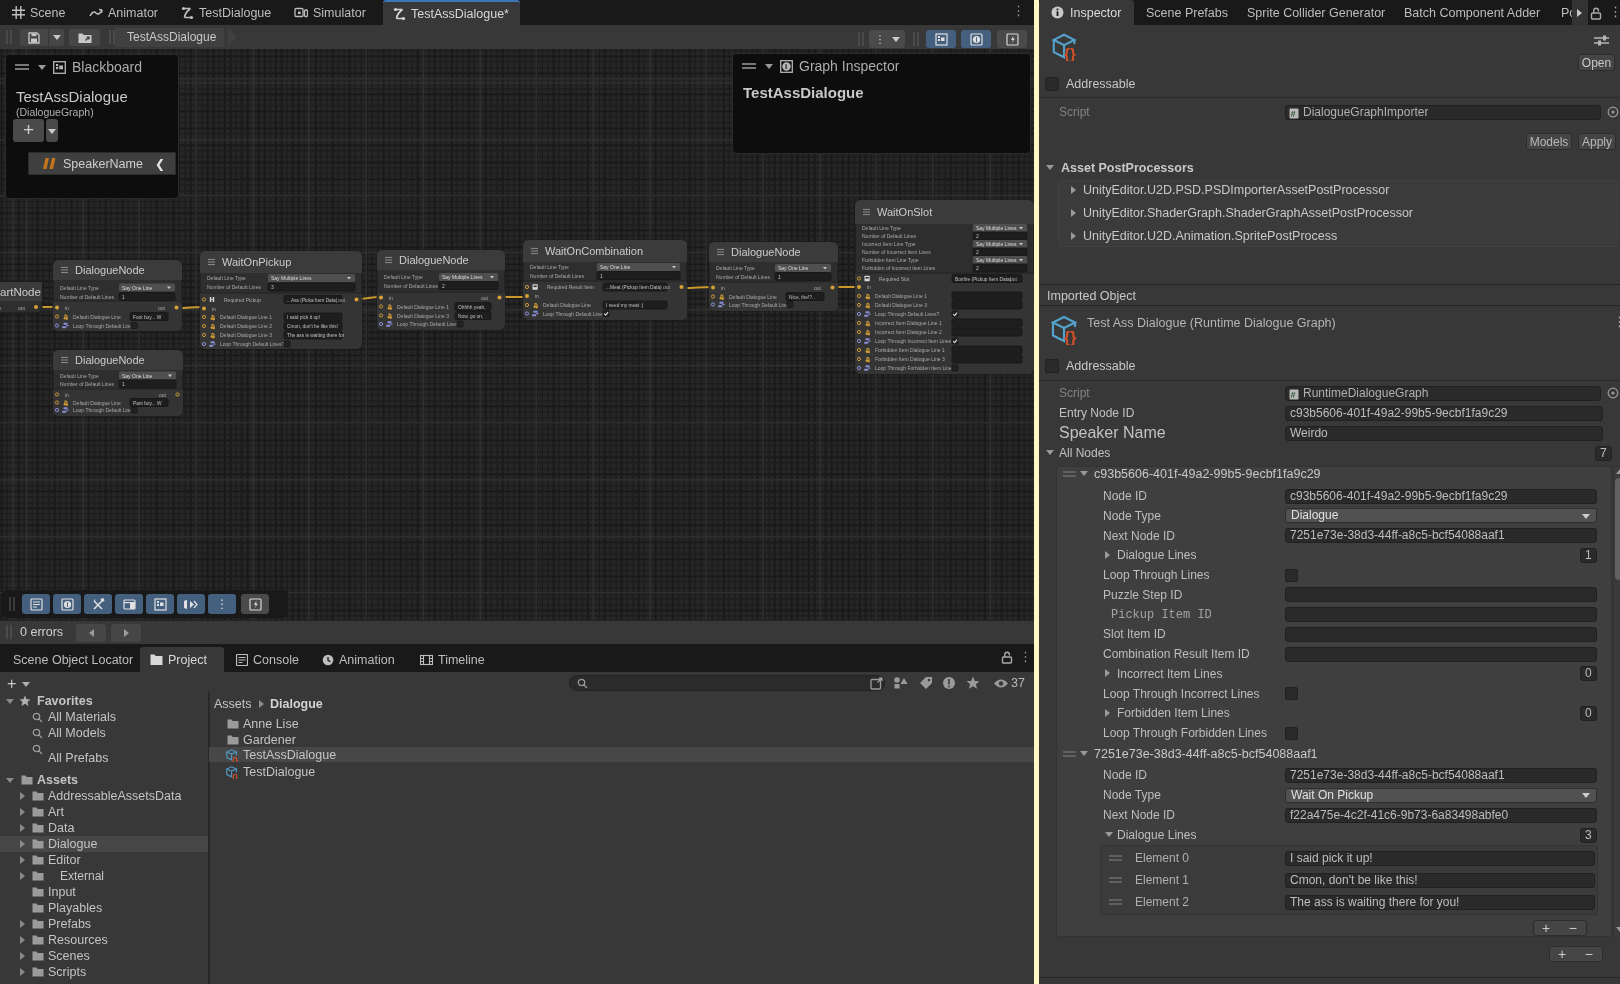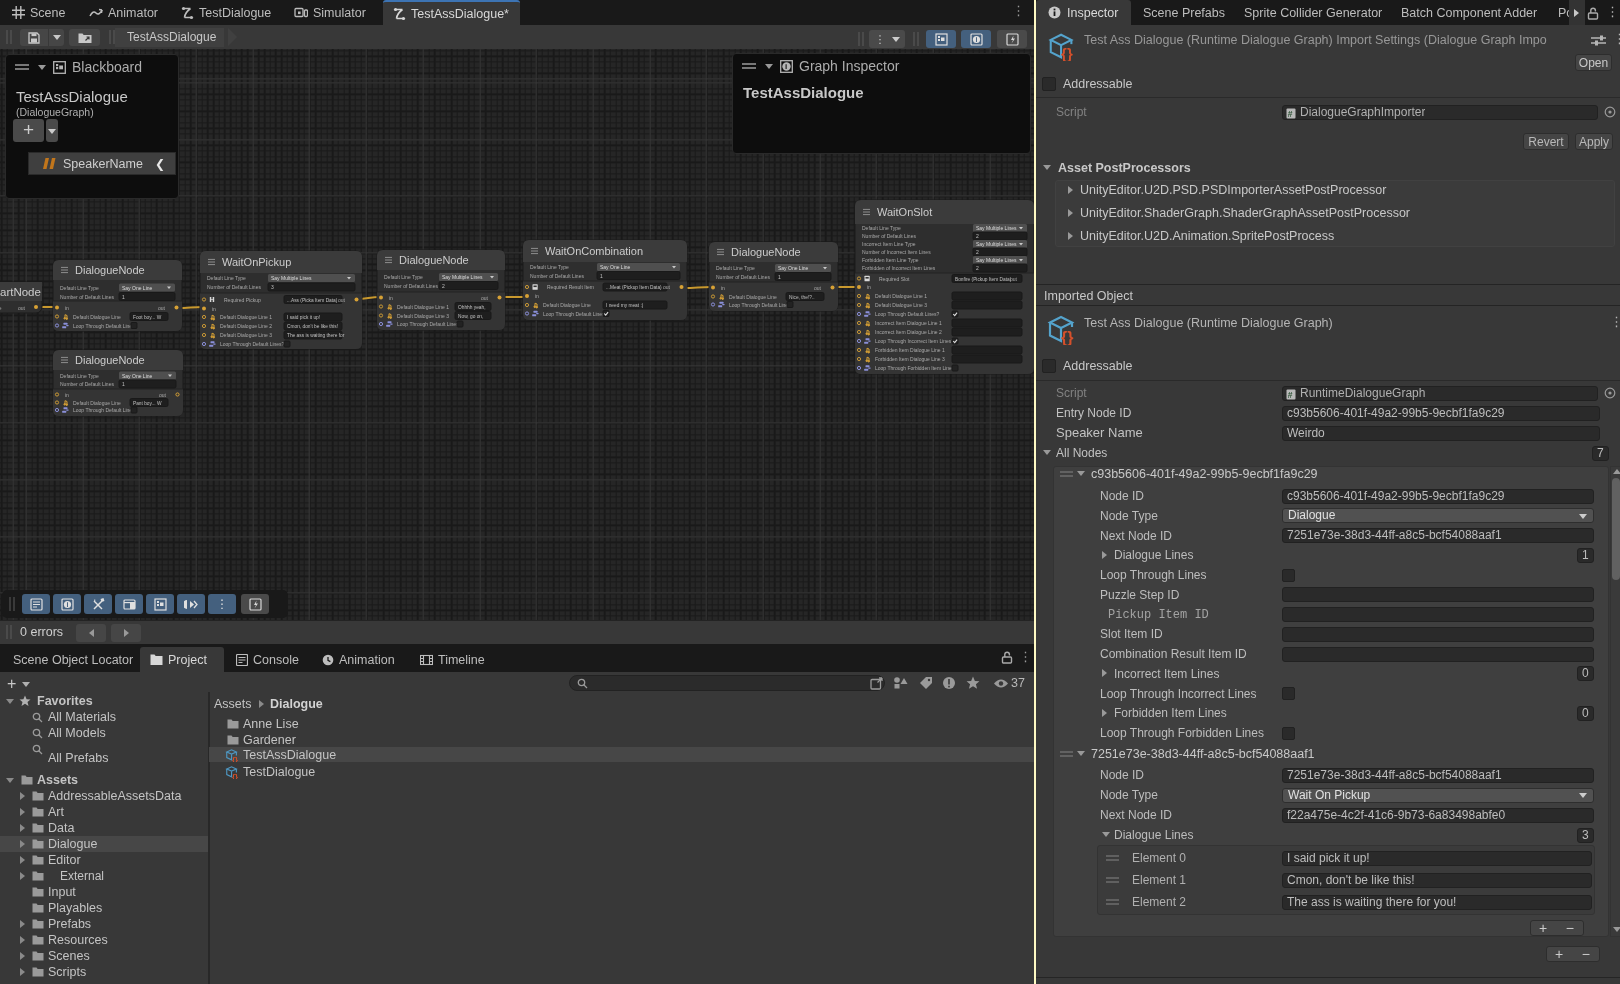--- a/index.html
+++ b/index.html
@@ -63,21 +63,21 @@
 .btab.active { background:#383838; color:#d8d8d8; border-radius:3px 3px 0 0; }
 
 
 #ptoolbar { left:0; top:672px; width:1034px; height:20px; background:#383838; }
 
 
 #pcontent { left:0; top:692px; width:1034px; height:292px; background:#383838; }
 
 
 #inspector { left:1034px; top:0; width:586px; height:984px; background:#383838;
-  border-left:2px solid #fef9c3; }
+  border-left:5px solid #fef9c3; }
 #itabs { position:absolute; left:0; top:0; width:586px; height:25px; background:#191919; }
 .itab { position:absolute; top:0; height:25px; color:#bdbdbd; font-size:12.5px;
   display:flex; align-items:center; }
 .tri-r { display:inline-block; width:0; height:0; border-top:4px solid transparent;
   border-bottom:4px solid transparent; border-left:5px solid #999; }
 .tri-d { display:inline-block; width:0; height:0; border-left:4px solid transparent;
   border-right:4px solid transparent; border-top:5px solid #999; }
 </style>
 </head>
 <body>
@@ -934,21 +934,20 @@
 <div class="abs" style="left:570px; top:4px; color:#b5b5b5; font-size:13px;">⋮</div>
 </div>
 <svg class="abs" style="left:11px; top:31px;" width="30" height="30" viewBox="0 0 32 32">
         <g fill="none" stroke="#54a3cc" stroke-width="2.2">
           <path d="M4 9.5 L15 4 L26 9.5 L15 15 Z"></path>
           <path d="M4 9.5 V22.5 L15 28 V15"></path>
           <path d="M26 9.5 V14"></path>
         </g>
         <text x="15" y="30" font-size="16" font-weight="bold" fill="#d4502b" font-family="Liberation Sans">{}</text>
       </svg>
-<div class="abs" style="left:48px; top:32px; height:16px; line-height:16px;color:#989898; font-size:12.5px; white-space:nowrap; max-width:505px; overflow:hidden;">Test Ass Dialogue (Runtime Dialogue Graph) Import Settings (Dialogue Graph Impо</div>
 <svg class="abs" style="left:555px; top:35px;" width="15" height="11" viewBox="0 0 15 11">
         <path d="M0 3 h9 M12 3 h3 M0 8 h4 M7 8 h8" stroke="#b5b5b5" stroke-width="1.5"></path>
         <rect x="9" y="0.5" width="3" height="5" fill="#b5b5b5"></rect>
         <rect x="4" y="5.5" width="3" height="5" fill="#b5b5b5"></rect>
       </svg>
 <div class="abs" style="left:577px; top:31px; color:#b5b5b5; font-size:13px;">⋮</div>
 <div class="abs" style="left:539px; top:54px; width:37px; height:17px; background:#454545; border:1px solid #2d2d2d; border-radius:3px; color:#c8c8c8; font-size:12px; text-align:center; line-height:16px;">Open</div>
 <div class="abs" style="left:6px; top:77.0px; width:14px; height:14px;background:#2a2a2a; border:1px solid #212121; border-radius:2px;"></div>
 <div class="abs" style="left:27px; top:76px; height:16px; line-height:16px;color:#c8c8c8; font-size:12.5px; white-space:nowrap;">Addressable</div>
 <div class="abs" style="left:0; top:97px; width:586px; height:1px; background:#2a2a2a;"></div>
@@ -957,21 +956,21 @@
         <svg style="position:absolute; left:3px; top:2px;" width="10" height="11" viewBox="0 0 10 11">
           <rect x="0.5" y="0.5" width="9" height="10" rx="1" fill="#b8b8b8"></rect>
           <text x="1.8" y="8.5" font-size="8.5" fill="#2c5234" font-weight="bold">#</text>
         </svg>
         <div style="position:absolute; left:17px; top:0; height:13px; line-height:13px;color:#b0b0b0; font-size:12px; white-space:nowrap; overflow:hidden; max-width:297px;">DialogueGraphImporter</div>
       </div>
 <svg class="abs" style="left:568px; top:106px;" width="12" height="12" viewBox="0 0 12 12">
         <circle cx="6" cy="6" r="4.8" fill="none" stroke="#9a9a9a" stroke-width="1.2"></circle>
         <circle cx="6" cy="6" r="1.6" fill="#9a9a9a"></circle>
       </svg>
-<div class="abs" style="left:487px; top:133px; width:46px; height:17px; background:#454545; border:1px solid #2d2d2d; border-radius:3px; color:#b8b8b8; font-size:12px; text-align:center; line-height:16px;">Revert</div>
+<div class="abs" style="left:487px; top:133px; width:46px; height:17px; background:#454545; border:1px solid #2d2d2d; border-radius:3px; color:#b8b8b8; font-size:12px; text-align:center; line-height:16px;">Models</div>
 <div class="abs" style="left:539px; top:133px; width:38px; height:17px; background:#454545; border:1px solid #2d2d2d; border-radius:3px; color:#b8b8b8; font-size:12px; text-align:center; line-height:16px;">Apply</div>
 <span class="abs" style="left:7px; top:165px; width:0; height:0;border-left:4.5px solid transparent; border-right:4.5px solid transparent; border-top:5.5px solid #999;"></span>
 <div class="abs" style="left:22px; top:160px; height:16px; line-height:16px;color:#c8c8c8; font-size:12.5px; white-space:nowrap; font-weight:bold;">Asset PostProcessors</div>
 <div class="abs" style="left:19px; top:180px; width:560px; height:67px; background:#3b3b3b; border:1px solid #414141; border-radius:3px;"></div>
 <span class="abs" style="left:32px; top:185.5px; width:0; height:0;border-top:4.5px solid transparent; border-bottom:4.5px solid transparent; border-left:5.5px solid #9a9a9a;"></span>
 <div class="abs" style="left:44px; top:182px; height:16px; line-height:16px;color:#c8c8c8; font-size:12.5px; white-space:nowrap;">UnityEditor.U2D.PSD.PSDImporterAssetPostProcessor</div>
 <span class="abs" style="left:32px; top:208.5px; width:0; height:0;border-top:4.5px solid transparent; border-bottom:4.5px solid transparent; border-left:5.5px solid #9a9a9a;"></span>
 <div class="abs" style="left:44px; top:205px; height:16px; line-height:16px;color:#c8c8c8; font-size:12.5px; white-space:nowrap;">UnityEditor.ShaderGraph.ShaderGraphAssetPostProcessor</div>
 <span class="abs" style="left:32px; top:231.5px; width:0; height:0;border-top:4.5px solid transparent; border-bottom:4.5px solid transparent; border-left:5.5px solid #9a9a9a;"></span>
 <div class="abs" style="left:44px; top:228px; height:16px; line-height:16px;color:#c8c8c8; font-size:12.5px; white-space:nowrap;">UnityEditor.U2D.Animation.SpritePostProcess</div>
@@ -999,21 +998,21 @@
         <div style="position:absolute; left:17px; top:0; height:13px; line-height:13px;color:#b0b0b0; font-size:12px; white-space:nowrap; overflow:hidden; max-width:297px;">RuntimeDialogueGraph</div>
       </div>
 <svg class="abs" style="left:568px; top:387px;" width="12" height="12" viewBox="0 0 12 12">
         <circle cx="6" cy="6" r="4.8" fill="none" stroke="#9a9a9a" stroke-width="1.2"></circle>
         <circle cx="6" cy="6" r="1.6" fill="#9a9a9a"></circle>
       </svg>
 <div class="abs" style="left:20px; top:405px; height:16px; line-height:16px;color:#c2c2c2; font-size:12px; white-space:nowrap;">Entry Node ID</div>
 <div class="abs" style="left:246px; top:405.5px; width:318px; height:15px;background:#2a2a2a; border:1px solid #212121; border-radius:3px;">
         <div style="position:absolute; left:4px; top:0; height:13px; line-height:13px;color:#bdbdbd; font-size:12px; white-space:nowrap; overflow:hidden; max-width:312px;">c93b5606-401f-49a2-99b5-9ecbf1fa9c29</div>
       </div>
-<div class="abs" style="left:20px; top:425px; height:16px; line-height:16px;color:#c2c2c2; font-size:13px; white-space:nowrap;">Speaker Name</div>
+<div class="abs" style="left:20px; top:425px; height:16px; line-height:16px;color:#c2c2c2; font-size:16px; white-space:nowrap;">Speaker Name</div>
 <div class="abs" style="left:246px; top:425.5px; width:318px; height:15px;background:#2a2a2a; border:1px solid #212121; border-radius:3px;">
         <div style="position:absolute; left:4px; top:0; height:13px; line-height:13px;color:#bdbdbd; font-size:12px; white-space:nowrap; overflow:hidden; max-width:312px;">Weirdo</div>
       </div>
 <span class="abs" style="left:7px; top:450px; width:0; height:0;border-left:4.5px solid transparent; border-right:4.5px solid transparent; border-top:5.5px solid #999;"></span>
 <div class="abs" style="left:20px; top:445px; height:16px; line-height:16px;color:#c2c2c2; font-size:12px; white-space:nowrap;">All Nodes</div>
 <div class="abs" style="left:556px; top:445.5px; width:17px; height:15px;background:#2a2a2a; border:1px solid #212121; border-radius:3px;">
         <div style="position:absolute; left:4px; top:0; height:13px; line-height:13px;color:#bdbdbd; font-size:12px; white-space:nowrap; overflow:hidden; max-width:11px;">7</div>
       </div>
 <div class="abs" style="left:17px; top:466px; width:556px; height:471px; background:#3f3f3f; border:1px solid #333; border-radius:3px;"></div>
 <div class="abs" style="left:574px; top:466px; width:12px; height:471px; background:#3a3a3a; border:1px solid #333;"></div>

